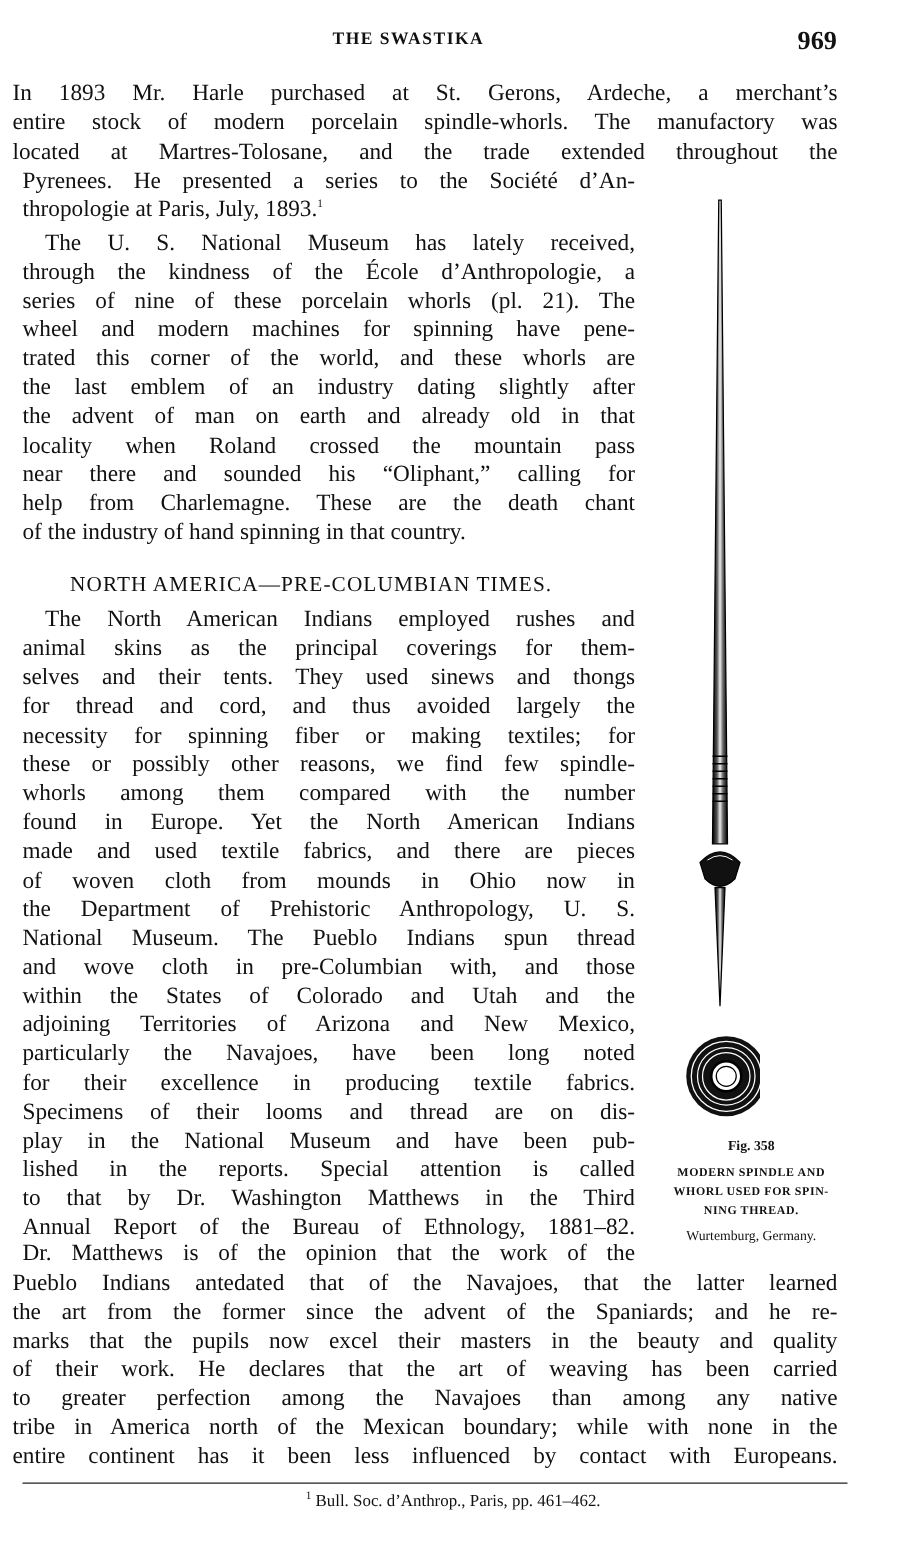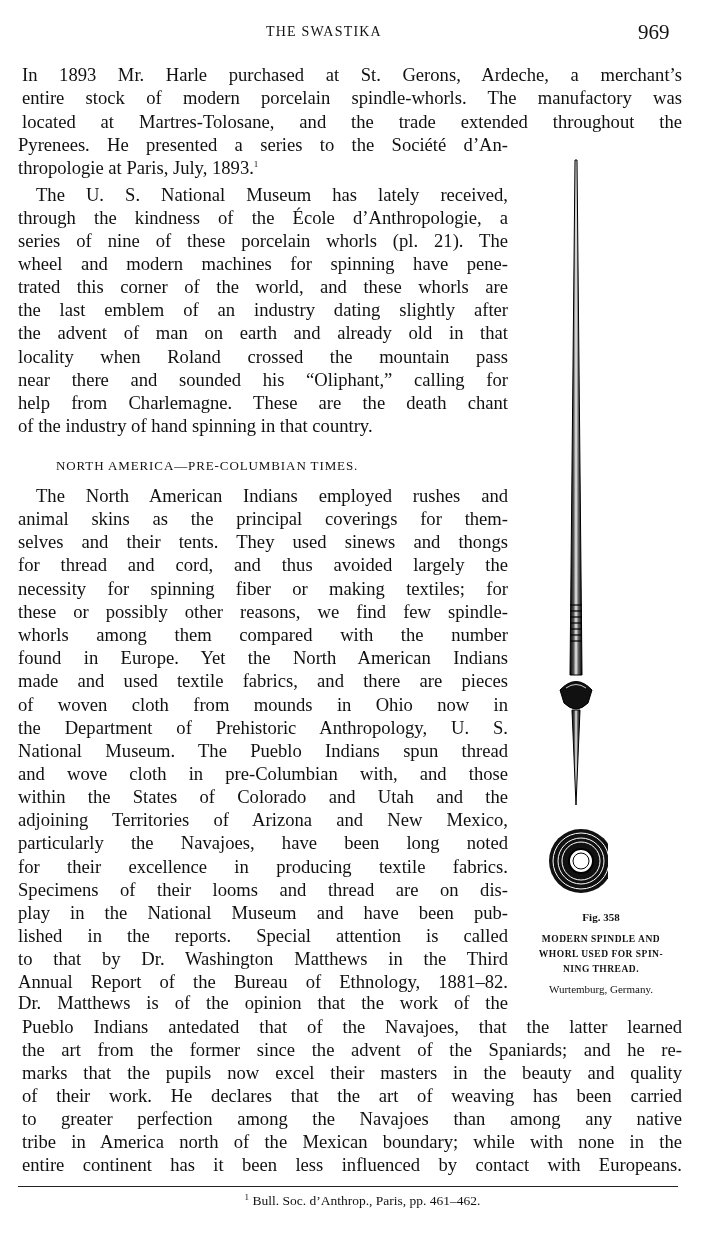--- a/index.html
+++ b/index.html
@@ -1,30 +1,30 @@
 <!DOCTYPE html>
 <html><head>
 <meta charset="utf-8">
 <style>
   html, body { margin:0; padding:0; background:#ffffff; }
   body { width:725px; height:1249px; position:relative; overflow:hidden;
          font-family:"Liberation Serif","DejaVu Serif",serif; color:#111; }
   .page { position:absolute; left:0; top:0; width:725px; height:1249px; }
 
-  .running-head { position:absolute; top:20px; left:0; width:725px; height:28px; }
+  .running-head { position:absolute; top:20px; left:0; width:725px; height:28px;font-weight:bold; }
   .running-title { position:absolute; left:266px; top:4px; font-size:14px; letter-spacing:1.2px; }
   .page-number { position:absolute; left:638px; top:0px; font-size:21px; }
 
   .line { position:absolute; white-space:nowrap; font-size:18.6px; line-height:23px; }
-  .full { left:22px; width:660px; text-align:justify; text-align-last:justify; }
+  .full { left:10px; width:660px; text-align:justify; text-align-last:justify; }
   .narrow { left:18px; width:490px; text-align:justify; text-align-last:justify; }
   .narrow.indent { left:36px; width:472px; }
   .last { text-align-last:left !important; }
 
-  .section-heading { position:absolute; left:56px; top:458px; font-size:13px; letter-spacing:0.9px; white-space:nowrap; }
+  .section-heading { position:absolute; left:56px; top:458px; font-size:17px; letter-spacing:0.9px; white-space:nowrap; }
 
   .figure { position:absolute; left:548px; top:155px; width:60px; height:740px; }
   .caption { position:absolute; left:520px; width:162px; text-align:center; }
   .fig-num { top:911px; font-size:11px; font-weight:bold; }
   .fig-title { top:932px; font-size:9.5px; letter-spacing:0.5px; line-height:15px; font-weight:bold; }
   .fig-place { top:983px; font-size:11px; }
 
   .footnote-rule { position:absolute; left:18px; top:1186px; width:660px; height:0; border-top:1px solid #222; }
   .footnote { position:absolute; left:0; width:725px; top:1193px; text-align:center; font-size:13.5px; }
   sup { font-size:9px; vertical-align:super; line-height:0; }

